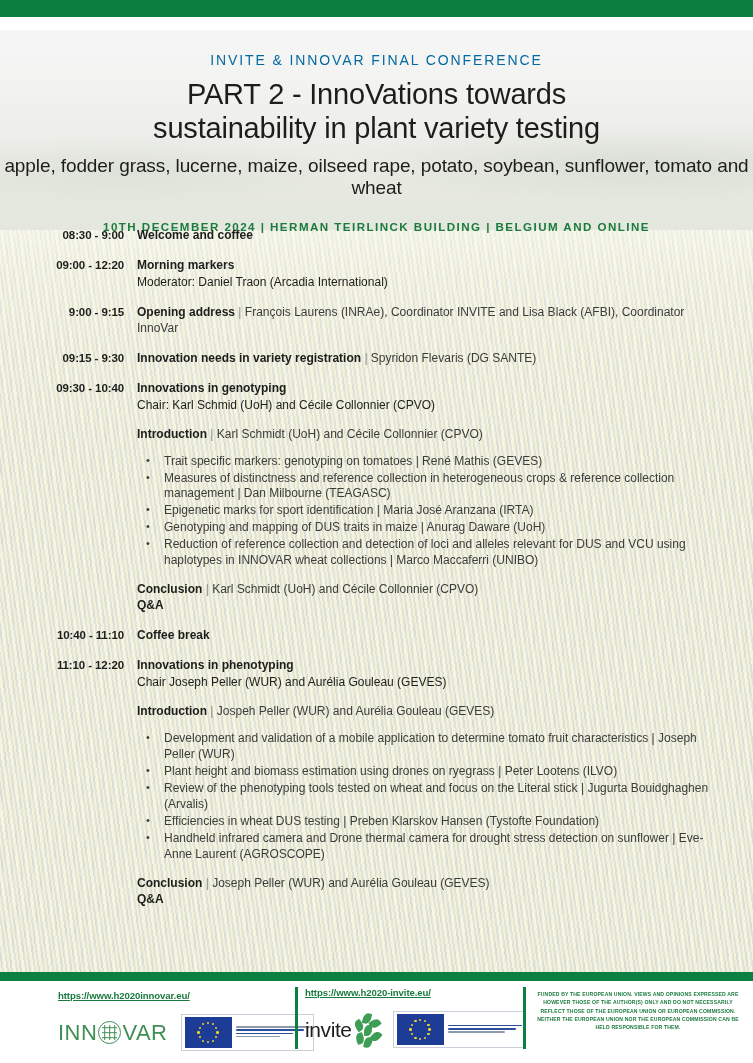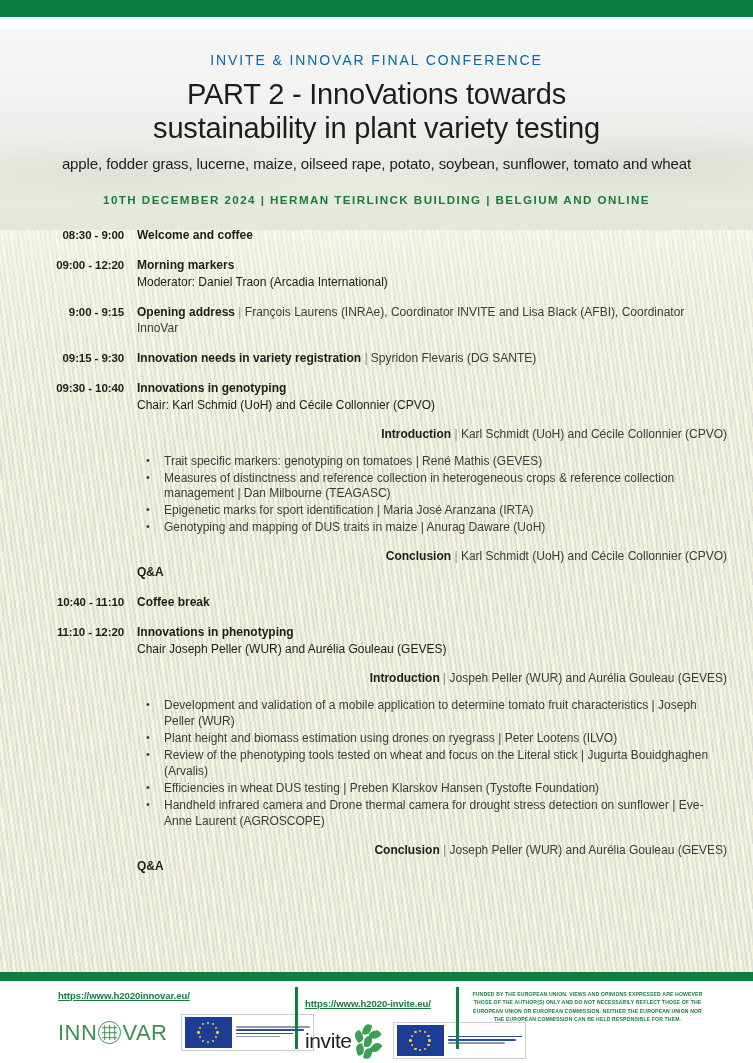--- a/index.html
+++ b/index.html
@@ -97,21 +97,21 @@
   .main-title {
     margin-top: 10px;
     font-size: 29px;
     font-weight: 400;
     line-height: 1.17;
     color: #1d1d1b;
     letter-spacing: -0.2px;
   }
   .crops {
     margin-top: 9px;
-    font-size: 15px;
+    font-size: 19px;
     font-weight: 400;
     color: #1d1d1b;
     letter-spacing: -0.1px;
   }
   .date-line {
     margin-top: 21px;
     font-size: 11.6px;
     font-weight: bold;
     letter-spacing: 1.45px;
     color: #1b7a3e;
@@ -149,21 +149,20 @@
   .c-title {
     font-weight: bold;
     color: #1d1d1b;
   }
   .c-sub {
     color: #1d1d1b;
     margin-top: 1px;
   }
   .c-block {
     margin-top: 13px;
-    text-align: right;
   }
   .pipe {
     color: #8d8d8c;
     font-weight: normal;
   }
   ul.bullets {
     margin: 11px 0 0 0;
     padding-left: 19px;
     list-style: none;
   }
@@ -202,21 +201,21 @@
     background: #ffffff;
     display: flex;
     align-items: flex-start;
   }
   .fcol {
     position: relative;
     height: 82px;
     box-sizing: border-box;
   }
   .fcol-1 { width: 295px; padding-left: 58px; padding-top: 4px; }
-  .fcol-2 { width: 161px; padding-left: 10px; padding-top: 12px; }
+  .fcol-2 { width: 228px; padding-left: 10px; padding-top: 1px; }
   .fcol-3 { width: 263px; padding-top: 9px; }
   .vdiv {
     position: absolute;
     left: 0; top: 6px;
     width: 3px; height: 62px;
     background: #0b8040;
   }
   .flink {
     font-size: 9.6px;
     font-weight: bold;
@@ -382,20 +381,21 @@
         <div class="time">09:30 - 10:40</div>
         <div class="content">
           <div><span class="c-title">Innovations in genotyping</span></div>
           <div class="c-sub">Chair: Karl Schmid (UoH) and Cécile Collonnier (CPVO)</div>
           <div class="c-block"><span class="c-title">Introduction</span><span class="pipe"> | </span><span>Karl Schmidt (UoH) and Cécile Collonnier (CPVO)</span></div>
           <ul class="bullets">
             <li>Trait specific markers: genotyping on tomatoes | René Mathis (GEVES)</li>
             <li>Measures of distinctness and reference collection in heterogeneous crops &amp; reference collection management | Dan Milbourne (TEAGASC)</li>
             <li>Epigenetic marks for sport identification | Maria José Aranzana (IRTA)</li>
             <li>Genotyping and mapping of DUS traits in maize | Anurag Daware (UoH)</li>
+            <li>Reduction of reference collection and detection of loci and alleles relevant for DUS and VCU using haplotypes in INNOVAR wheat collections | Marco Maccaferri (UNIBO)</li>
           </ul>
           <div class="c-block"><span class="c-title">Conclusion</span><span class="pipe"> | </span><span>Karl Schmidt (UoH) and Cécile Collonnier (CPVO)</span></div>
           <div class="qa">Q&amp;A</div>
         </div>
       </div>
       <div class="row">
         <div class="time">10:40 - 11:10</div>
         <div class="content">
           <div><span class="c-title">Coffee break</span></div>
         </div>

